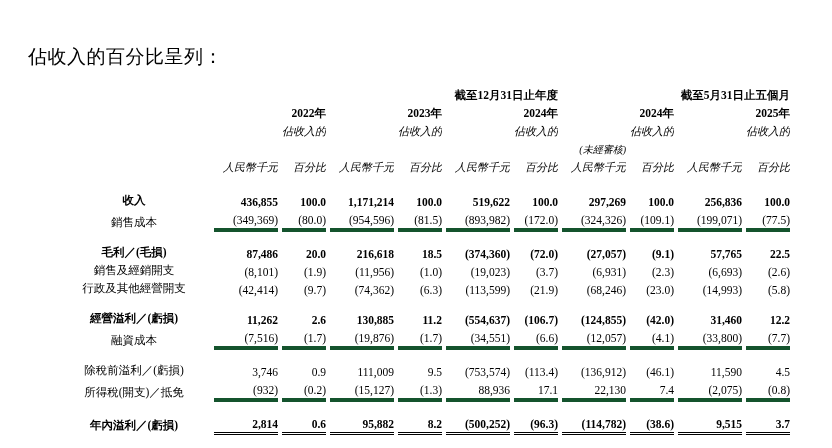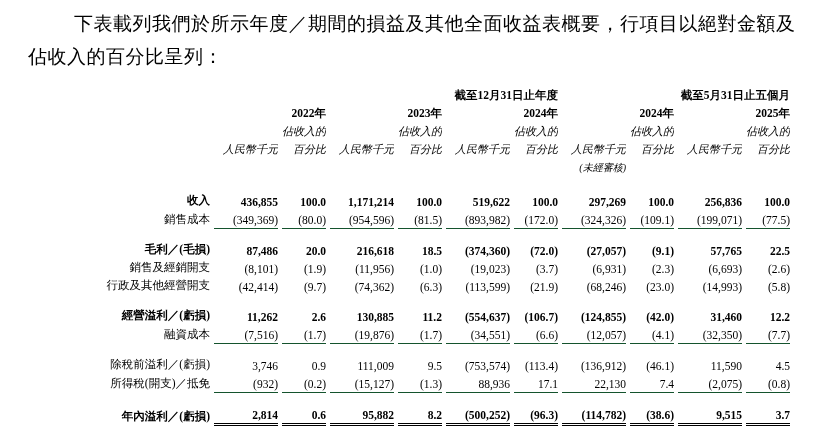--- a/index.html
+++ b/index.html
@@ -27,38 +27,38 @@
     table-layout: fixed;
     font-size: 11.5px;
   }
   table.fin td {
     padding: 1px 0 2px 0;
     white-space: nowrap;
     vertical-align: bottom;
     height: 15px;
     overflow: hidden;
   }
-  td.lbl { text-align: right; }
+  td.lbl { text-align: center; }
   td.num { text-align: right; }
   tr.b td { font-weight: bold; }
-  td.ru { border-bottom: 1px solid #14532d; }
+  td.ru { border-bottom: 4px solid #14532d; }
   td.rd { border-bottom: 3px double #000; }
   tr.sprow td { height: 12px; padding: 0; }
   tr.hgap td { height: 15px; padding: 0; }
 
   td.grp, td.yr { text-align: right; font-weight: bold; height: 15px; }
   td.sub { font-style: italic; text-align: right; font-size: 11px; height: 13px; }
   td.note { font-style: italic; text-align: right; font-size: 10px; height: 13px; }
 </style>
 </head>
 <body>
 
 <div class="page">
 
-  <p class="intro"><span>下表載列我們於所示年度／期間的損益及其他全面收益表概要，行項目以絕對金額及</span><br><span>佔收入的百分比呈列：</span></p>
+  <p class="intro"><br><span>佔收入的百分比呈列：</span></p>
 
   <table class="fin">
     <colgroup>
         <col style="width: 152px;">
         <col style="width: 64px;">
         <col style="width: 42px;">
         <col style="width: 64px;">
         <col style="width: 42px;">
         <col style="width: 64px;">
         <col style="width: 42px;">
@@ -89,43 +89,43 @@
           <td class="sub">佔收入的</td>
           <td class="sub"></td>
           <td class="sub">佔收入的</td>
           <td class="sub"></td>
           <td class="sub">佔收入的</td>
           <td class="sub"></td>
           <td class="sub">佔收入的</td>
         </tr>
         <tr>
           <td></td>
-          <td class="sub">人民幣千元</td>
-          <td class="sub">百分比</td>
-          <td class="sub">人民幣千元</td>
-          <td class="sub">百分比</td>
-          <td class="sub">人民幣千元</td>
-          <td class="sub">百分比</td>
-          <td class="sub">人民幣千元</td>
-          <td class="sub">百分比</td>
-          <td class="sub">人民幣千元</td>
-          <td class="sub">百分比</td>
-        </tr>
-        <tr>
-          <td></td>
           <td class="note"></td>
           <td class="note"></td>
           <td class="note"></td>
           <td class="note"></td>
           <td class="note"></td>
           <td class="note"></td>
           <td class="note">(未經審核)</td>
           <td class="note"></td>
           <td class="note"></td>
           <td class="note"></td>
+        </tr>
+        <tr>
+          <td></td>
+          <td class="sub">人民幣千元</td>
+          <td class="sub">百分比</td>
+          <td class="sub">人民幣千元</td>
+          <td class="sub">百分比</td>
+          <td class="sub">人民幣千元</td>
+          <td class="sub">百分比</td>
+          <td class="sub">人民幣千元</td>
+          <td class="sub">百分比</td>
+          <td class="sub">人民幣千元</td>
+          <td class="sub">百分比</td>
         </tr>
         <tr class="hgap">
           <td colspan="11"></td>
         </tr>
         <tr class="b">
           <td class="lbl">收入</td>
           <td class="num">436,855</td>
           <td class="num">100.0</td>
           <td class="num">1,171,214</td>
           <td class="num">100.0</td>
@@ -210,21 +210,21 @@
         <tr>
           <td class="lbl">融資成本</td>
           <td class="num ru">(7,516)</td>
           <td class="num ru">(1.7)</td>
           <td class="num ru">(19,876)</td>
           <td class="num ru">(1.7)</td>
           <td class="num ru">(34,551)</td>
           <td class="num ru">(6.6)</td>
           <td class="num ru">(12,057)</td>
           <td class="num ru">(4.1)</td>
-          <td class="num ru">(32,350)</td>
+          <td class="num ru">(33,800)</td>
           <td class="num ru">(7.7)</td>
         </tr>
         <tr class="sprow">
           <td colspan="11"></td>
         </tr>
         <tr>
           <td class="lbl">除稅前溢利／(虧損)</td>
           <td class="num">3,746</td>
           <td class="num">0.9</td>
           <td class="num">111,009</td>

